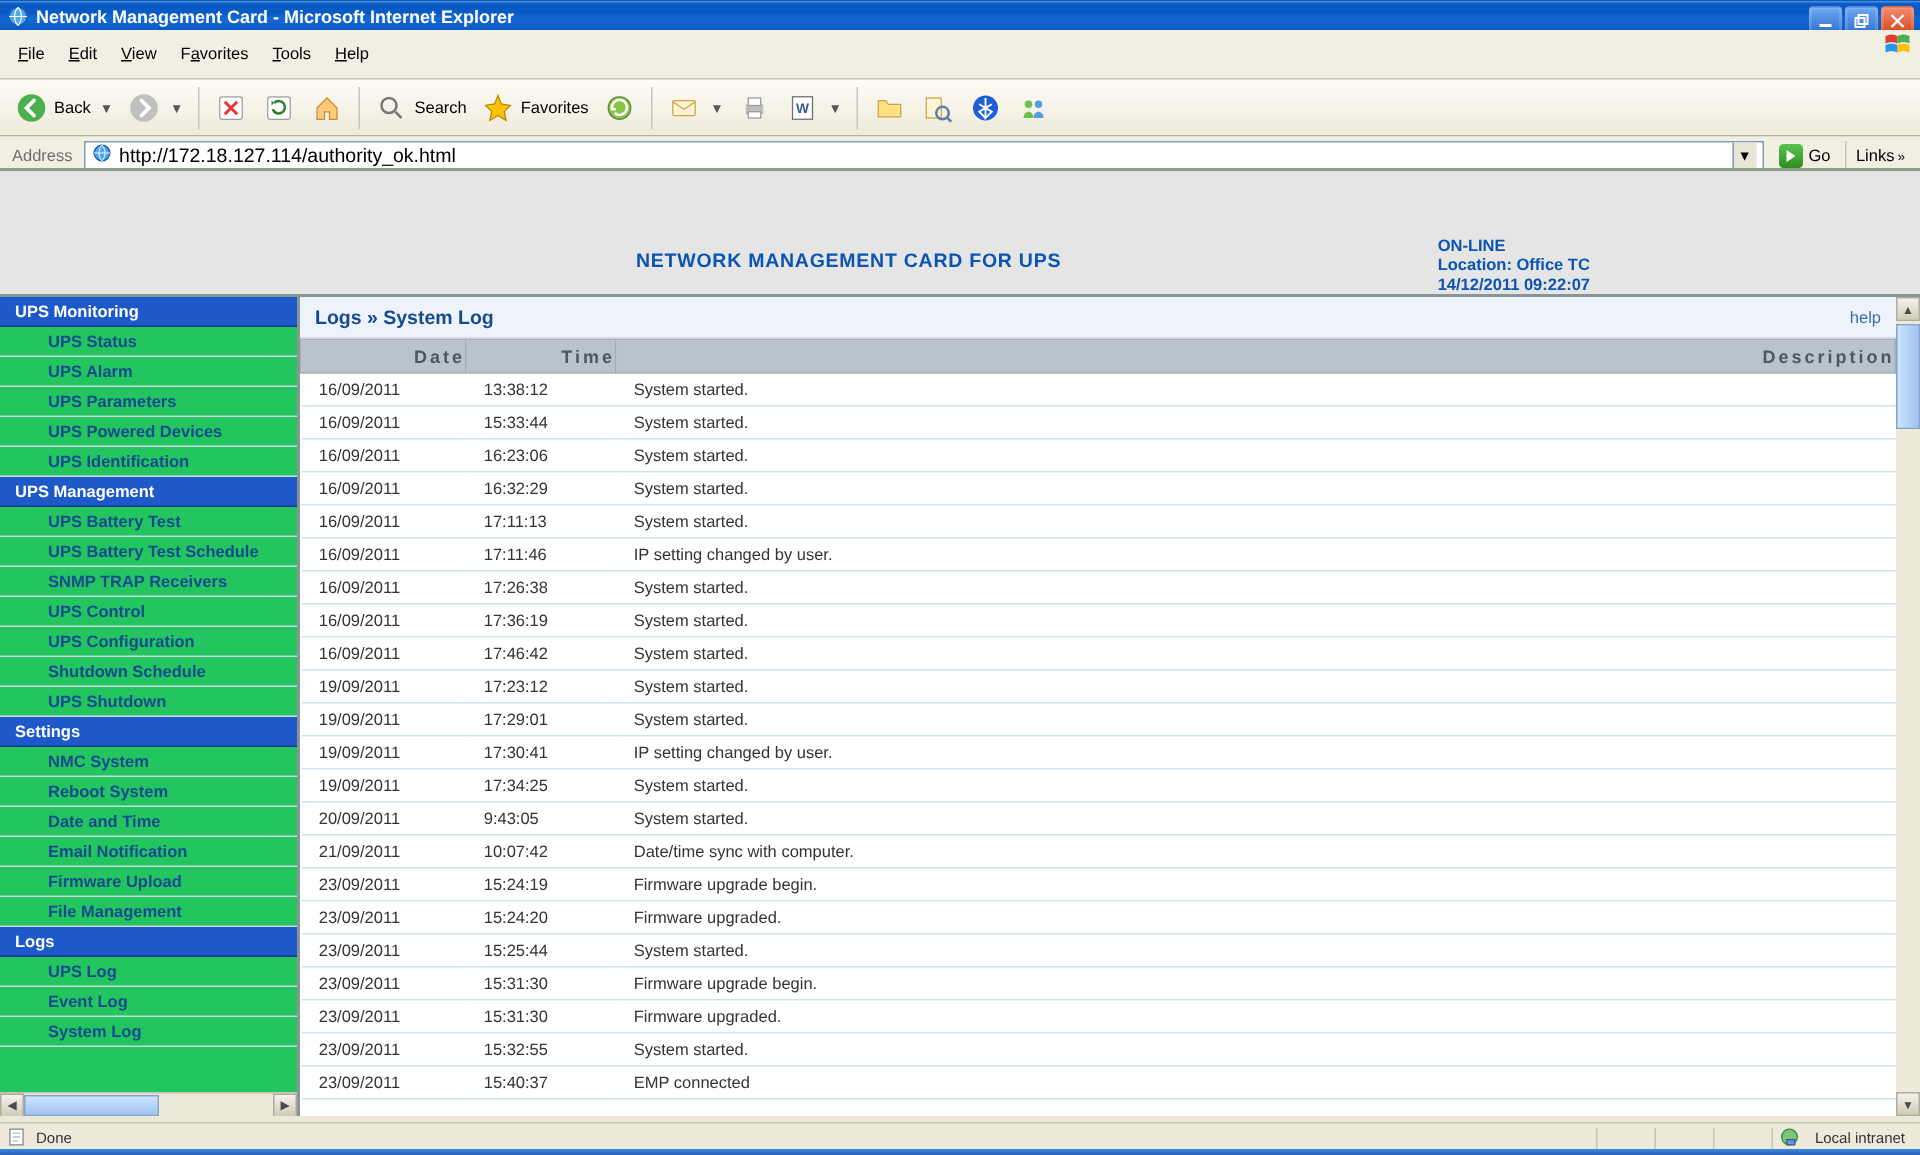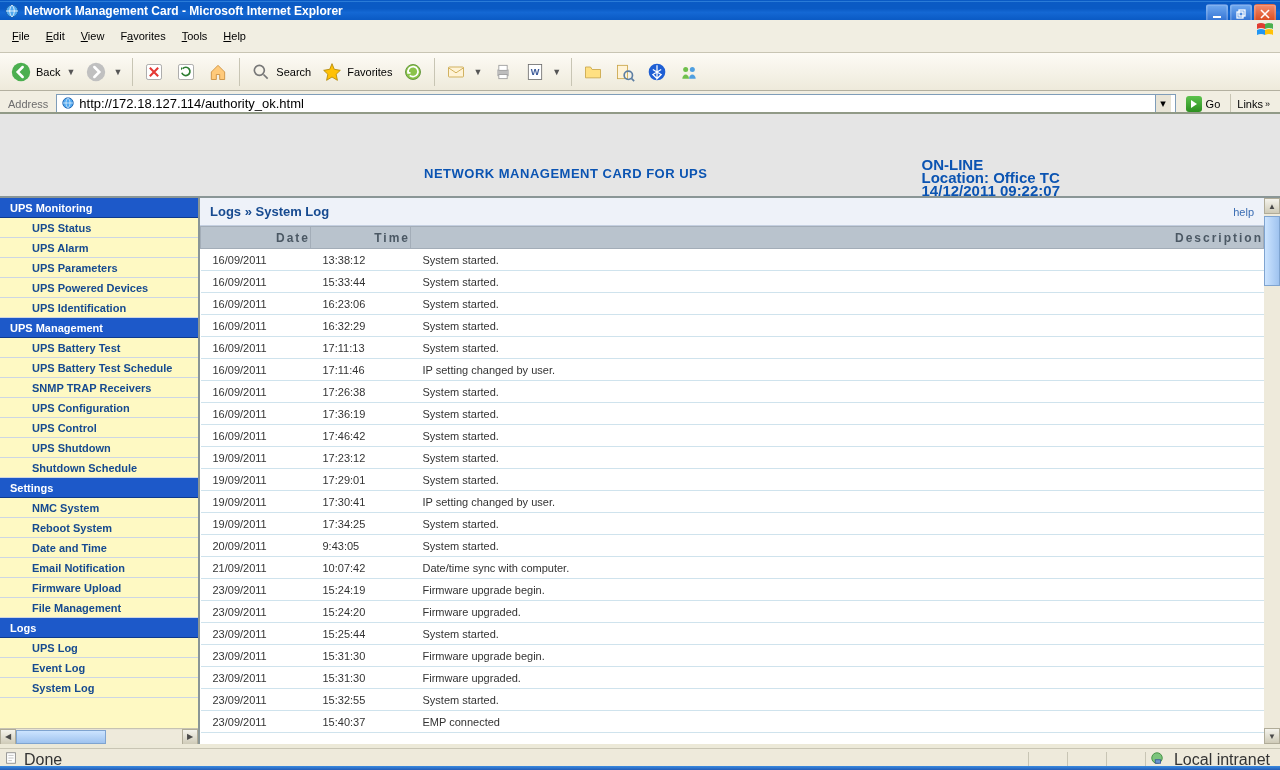--- a/index.html
+++ b/index.html
@@ -117,31 +117,31 @@
   }
   .page-header {
     height: 90px; position:relative; background:#e5e5e5;
   }
   .page-title {
     color:#0b54b2; font-weight:bold; letter-spacing:0.5px;
     position:absolute; left:424px; top:52px; font-size:13px;
   }
   .header-status {
     position:absolute; right:220px; top:44px;
-    color:#0b54b2; font-weight:bold; font-size:15px; line-height:13px;
+    color:#0b54b2; font-weight:bold; font-size:11px; line-height:13px;
   }
 
   .page-body {
     position:absolute; top:82px; left:0; right:0; bottom:0;
     display:flex; border-top:2px solid #8a9696;
   }
 
   
   .sidebar {
-    width: 200px; background:#fef9c3; border-right:2px solid #8a9696;
+    width: 200px; background:#22c55e; border-right:2px solid #8a9696;
     display:flex; flex-direction:column; position:relative;
   }
   .sidebar-scroll { flex:1; overflow-y:auto; overflow-x:hidden; }
   .side-item {
     height:20px; display:flex; align-items:center;
     padding-left:32px; color:#164a90; font-weight:bold;
     border-bottom:1px solid #cdd6e3; cursor:pointer;
     white-space:nowrap;
   }
   .side-header {
@@ -216,21 +216,21 @@
     position:absolute; left:0; top:18px; width:16px; height:70px;
     background:linear-gradient(to right,#cce4ff,#9fc3ef);
     border:1px solid #7fa4d0;
   }
 
   
   .statusbar {
     position:absolute; bottom:0; left:0; right:0; height:22px;
     background:#eeeadb; border-top:1px solid #c8c5b4;
     display:flex; align-items:center; padding:0 4px;
-    font-size:16px; color:#333;
+    font-size:10px; color:#333;
   }
   .status-cell { padding:0 6px; height:18px; display:flex; align-items:center; }
   .status-sep { width:1px; height:16px; background:#c8c5b4; }
   .status-right { margin-left:auto; display:flex; align-items:center; gap:4px; }
 
   
   .taskbar {
     position:absolute; bottom:0; left:0; right:0; height:4px;
     background: linear-gradient(to bottom,#3a8be0,#235cb7);
   }
@@ -459,24 +459,24 @@
           <div class="side-header">UPS Monitoring</div>
           <div class="side-item">UPS Status</div>
           <div class="side-item">UPS Alarm</div>
           <div class="side-item">UPS Parameters</div>
           <div class="side-item">UPS Powered Devices</div>
           <div class="side-item">UPS Identification</div>
           <div class="side-header">UPS Management</div>
           <div class="side-item">UPS Battery Test</div>
           <div class="side-item">UPS Battery Test Schedule</div>
           <div class="side-item">SNMP TRAP Receivers</div>
+          <div class="side-item">UPS Control</div>
           <div class="side-item">UPS Configuration</div>
-          <div class="side-item">UPS Control</div>
+          <div class="side-item">Shutdown Schedule</div>
           <div class="side-item">UPS Shutdown</div>
-          <div class="side-item">Shutdown Schedule</div>
           <div class="side-header">Settings</div>
           <div class="side-item">NMC System</div>
           <div class="side-item">Reboot System</div>
           <div class="side-item">Date and Time</div>
           <div class="side-item">Email Notification</div>
           <div class="side-item">Firmware Upload</div>
           <div class="side-item">File Management</div>
           <div class="side-header">Logs</div>
           <div class="side-item">UPS Log</div>
           <div class="side-item">Event Log</div>

